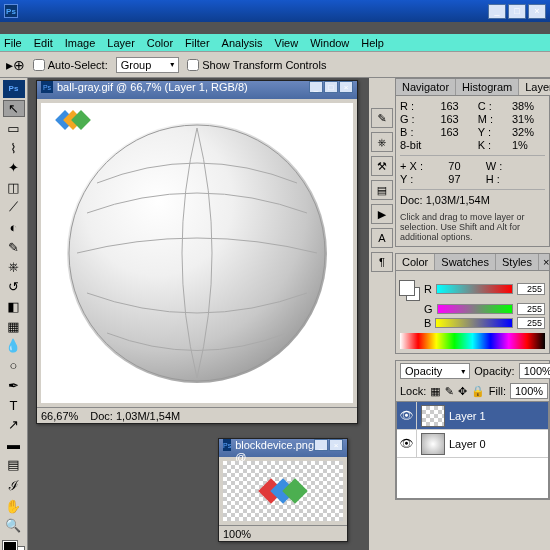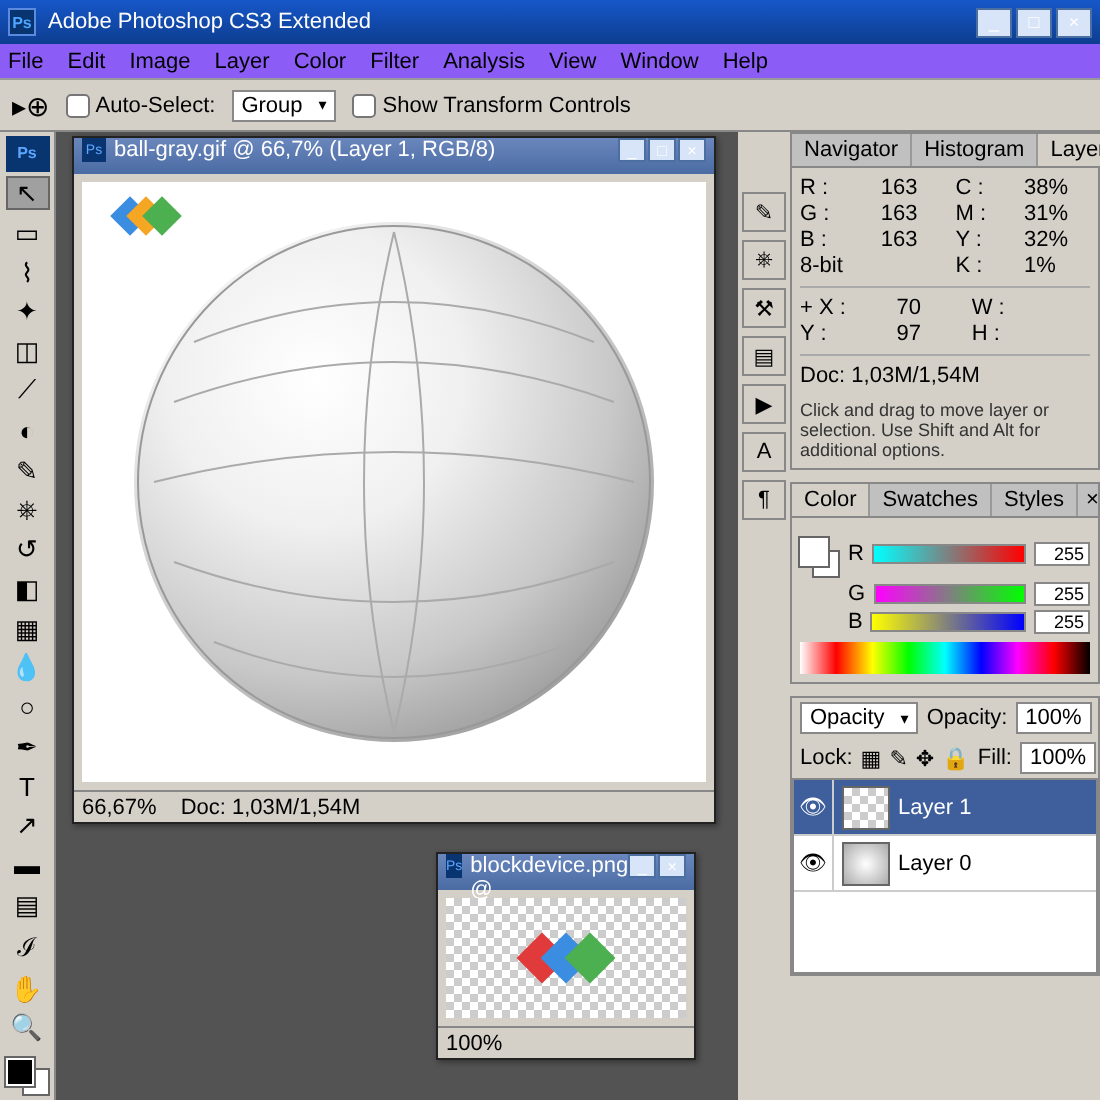--- a/index.html
+++ b/index.html
@@ -1,27 +1,27 @@
 <!DOCTYPE html>
 <html><head>
 <meta charset="utf-8">
 <style>
 * { margin: 0; padding: 0; box-sizing: border-box; font-family: Tahoma, sans-serif; font-size: 11px; }
 body { background: #535353; width: 550px; height: 550px; overflow: hidden; }
 .titlebar { background: linear-gradient(#1657c9,#0d3d8f); color: #fff; height: 22px; display: flex; align-items: center; padding: 0 4px; }
 .titlebar .ps-icon { width: 14px; height: 14px; background: #083570; border: 1px solid #5a8be0; margin-right: 6px; display: flex; align-items: center; justify-content: center; color: #4da6ff; font-weight: bold; font-size: 8px; }
 .win-controls { margin-left: auto; display: flex; gap: 2px; }
 .win-btn { width: 18px; height: 15px; background: #d8e4f7; border: 1px solid #4a6fa0; font-size: 9px; display: flex; align-items: center; justify-content: center; cursor: pointer; }
-.menubar { background: #8b5cf6; border-bottom: 1px solid #999; height: 18px; display: flex; align-items: center; padding: 0 4px; gap: 12px; }
+.menubar { background: #5eead4; border-bottom: 1px solid #999; height: 18px; display: flex; align-items: center; padding: 0 4px; gap: 12px; margin-top: 12px; }
 .menubar span { cursor: pointer; }
 .optbar { background: #d4d0c8; border-bottom: 1px solid #888; height: 26px; display: flex; align-items: center; padding: 0 6px; gap: 8px; font-size: 10px; }
 .optbar .move-icon { font-size: 14px; }
 .checkbox { display: inline-flex; align-items: center; gap: 3px; }
 .checkbox input { width: 12px; height: 12px; }
-.dropdown { background: #fff; border: 1px solid #888; padding: 1px 4px; display: inline-flex; align-items: center; gap: 8px; font-size: 10px; }
+.dropdown { background: #fff; border: 1px solid #888; padding: 1px 4px; display: inline-flex; align-items: center; gap: 19px; font-size: 10px; }
 .chev { font-size: 8px; }
 .main { display: flex; height: 484px; }
 .toolbox { width: 28px; background: #d4d0c8; border-right: 1px solid #888; display: flex; flex-direction: column; align-items: center; padding: 2px 0; gap: 2px; }
 .tool { width: 22px; height: 20px; display: flex; align-items: center; justify-content: center; font-size: 13px; cursor: pointer; border: 1px solid transparent; }
 .tool.active { background: #a0a0a0; border: 1px solid #666; }
 .swatches { width: 22px; height: 22px; position: relative; margin-top: 4px; }
 .swatch-fg { position: absolute; width: 14px; height: 14px; background: #000; border: 1px solid #fff; outline: 1px solid #666; }
 .swatch-bg { position: absolute; width: 14px; height: 14px; background: #fff; border: 1px solid #666; right: 0; bottom: 0; }
 .canvas-area { flex: 1; background: #535353; position: relative; }
 .docwin { position: absolute; background: #d4d0c8; border: 1px solid #222; box-shadow: 1px 1px 3px rgba(0,0,0,0.4); }
@@ -60,21 +60,20 @@
 .volleyball { width: 260px; height: 260px; border-radius: 50%; background: radial-gradient(circle at 35% 30%, #fff 0%, #f0f0f0 30%, #c8c8c8 60%, #888 90%, #555 100%); position: relative; }
 .volleyball::before, .volleyball::after { content: ''; position: absolute; border: 1px solid #aaa; border-radius: 50%; }
 .cubes { display: flex; position: absolute; top: 10px; left: 20px; }
 .cube { width: 14px; height: 14px; transform: rotate(45deg); margin: 0 -3px; }
 </style>
 </head>
 <body>
 
 <div class="titlebar">
   <div class="ps-icon">Ps</div>
-  <span>Adobe Photoshop CS3 Extended</span>
   <div class="win-controls">
     <div class="win-btn">_</div>
     <div class="win-btn">□</div>
     <div class="win-btn">×</div>
   </div>
 </div>
 
 <div class="menubar">
   <span>File</span>
   <span>Edit</span>

